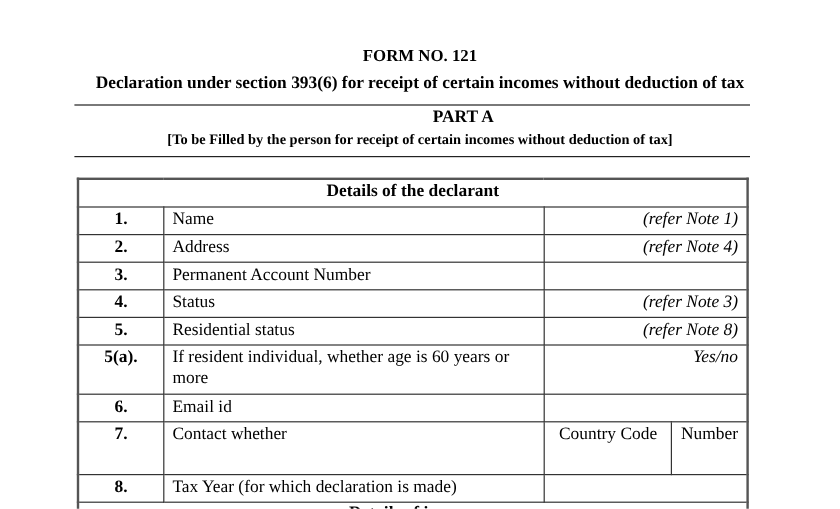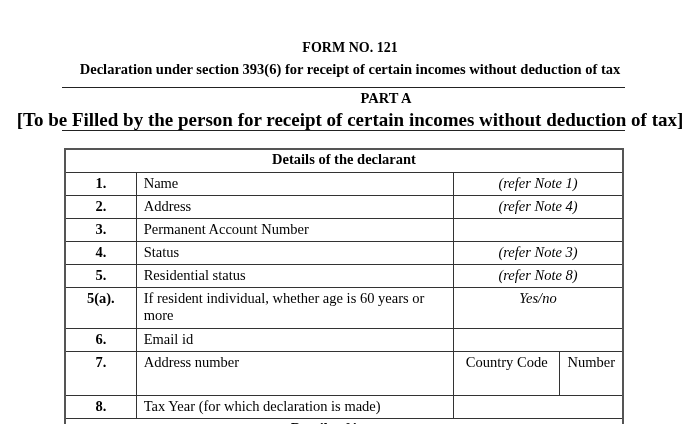--- a/index.html
+++ b/index.html
@@ -8,33 +8,33 @@
       font-family: "Liberation Serif", "DejaVu Serif", serif;
       color: #000;
     }
     .center { position: absolute; left: 0; width: 700px; text-align: center; }
     #form-no { top: 40px; font-size: 14px; font-weight: bold; }
     #form-sub { top: 61px; font-size: 14.5px; font-weight: bold; }
     .rule { position: absolute; left: 62px; width: 563px; height: 1px; background: #222; }
     #rule1 { top: 87px; }
     #rule2 { top: 130px; }
     #part-a { top: 90px; font-size: 14.5px; font-weight: bold; padding-left: 36px; }
-    #part-sub { top: 109px; font-size: 19px; font-weight: bold; }
+    #part-sub { top: 109px; font-size: 12px; font-weight: bold; }
 
     table.form {
       position: absolute; left: 64px; top: 148px; width: 560px;
       border-collapse: collapse; font-size: 14.5px;
     }
     table.form td {
       border: 1px solid #333; padding: 0 7px; vertical-align: top; line-height: 18px;
     }
     table.form { border: 2px solid #555; }
     td.num { width: 56px; text-align: center; font-weight: bold; }
     td.label { width: 305px; }
-    td.val { text-align: center; font-style: italic; }
+    td.val { text-align: right; font-style: italic; }
     td.hdr { text-align: center; font-weight: bold; height: 22px; line-height: 22px; }
     tr.r td { height: 22px; line-height: 21px; }
     tr.r2 td { height: 38px; line-height: 17px; padding-top: 2px; font-family: Liberation Serif, serif; }
     tr.r3 td { height: 43px; line-height: 21px; }
     td.cc { text-align: center; font-style: normal; width: 92px; }
     td.nb { text-align: center; font-style: normal; }
   </style>
 </head>
 <body>
 
@@ -80,21 +80,21 @@
     <td class="label">If resident individual, whether age is 60 years or more</td>
     <td class="val" colspan="2">Yes/no</td>
   </tr>
   <tr class="r">
     <td class="num">6.</td>
     <td class="label">Email id</td>
     <td class="val" colspan="2"></td>
   </tr>
   <tr class="r3">
     <td class="num">7.</td>
-    <td class="label">Address number</td>
+    <td class="label">Contact whether</td>
     <td class="val cc">Country Code</td>
     <td class="val nb">Number</td>
   </tr>
   <tr class="r">
     <td class="num">8.</td>
     <td class="label">Tax Year (for which declaration is made)</td>
     <td class="val" colspan="2"></td>
   </tr>
   <tr>
     <td class="hdr" colspan="4">Details of income</td>

